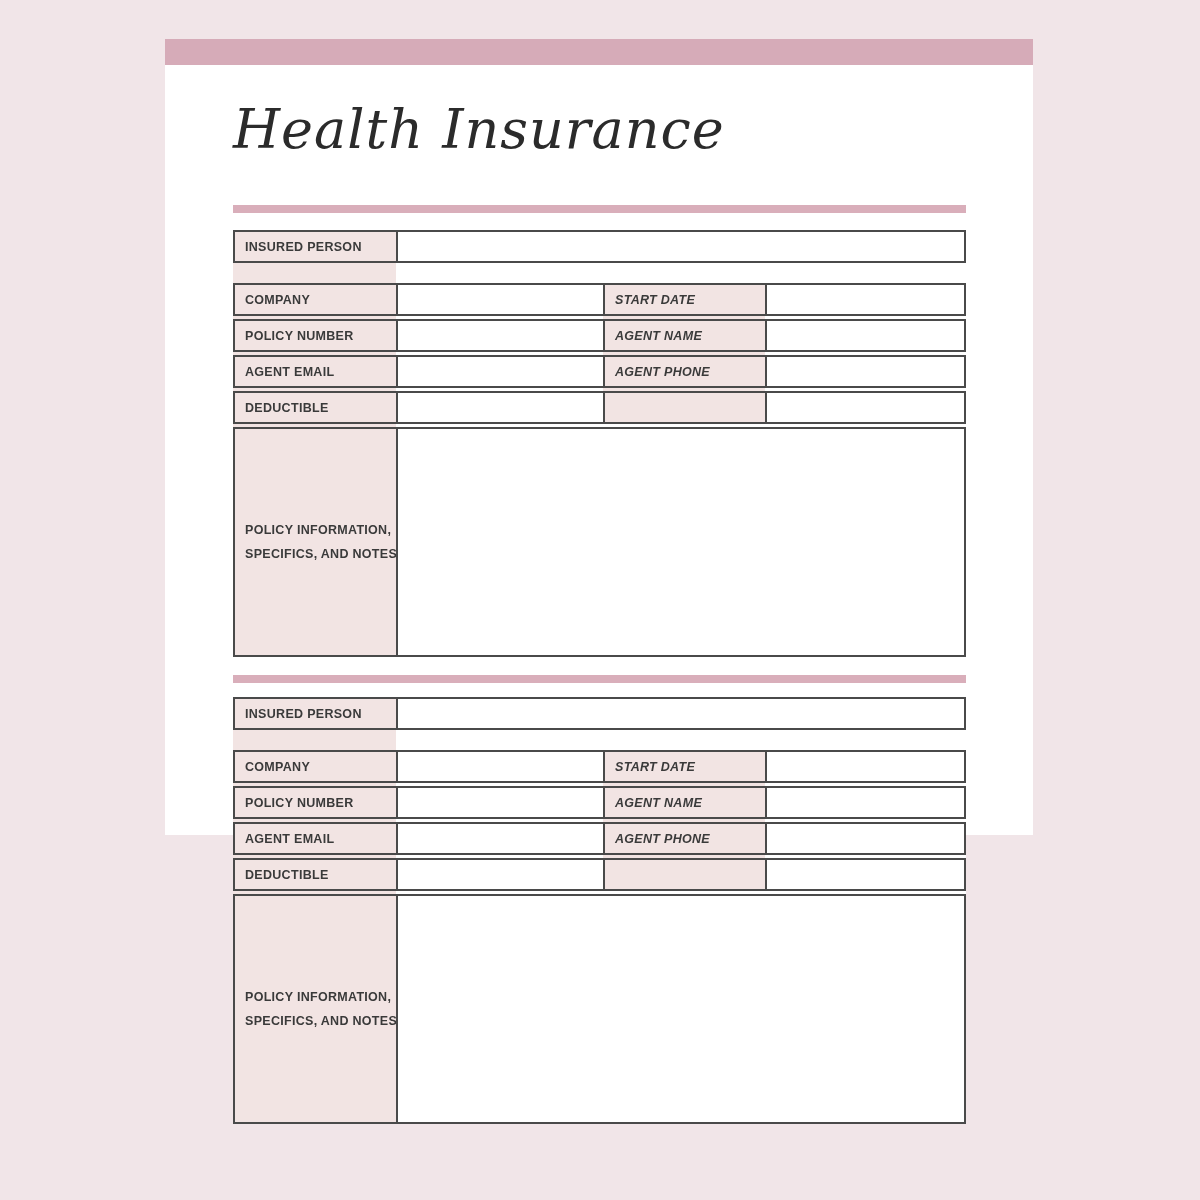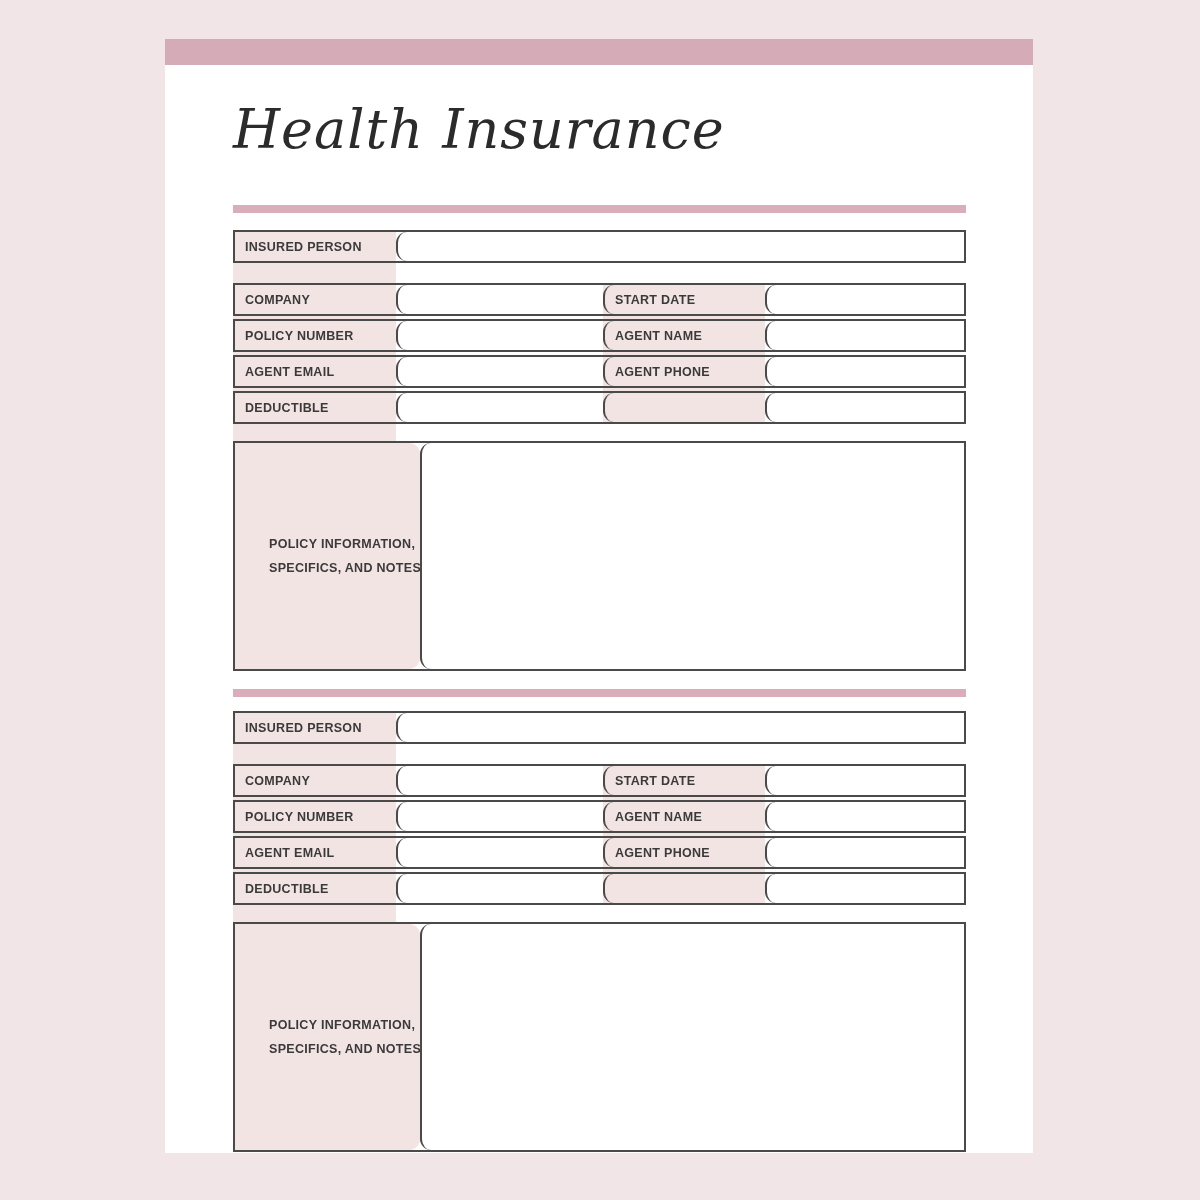--- a/index.html
+++ b/index.html
@@ -14,21 +14,21 @@
   html,body{margin:0;padding:0;}
   body{
     width:1200px;height:1200px;
     background:var(--outer-bg);
     position:relative;
     font-family:"Liberation Sans",sans-serif;
     overflow:hidden;
   }
   .page{
     position:absolute;left:165px;top:39px;
-    width:868px;height:1114px;
+    width:868px;height:796px;
     background:#ffffff;
   }
   .banner{height:26px;background:var(--banner);}
   .content{padding:0 67px 0 68px;}
   .title{
     margin:26px 0 0 0;
     height:78px;line-height:78px;
     font-family:"DejaVu Serif",serif;
     font-style:italic;font-weight:400;
     font-size:54px;color:var(--title-text);
@@ -46,26 +46,26 @@
     display:flex;
     border:2px solid var(--border);
     height:33px;
     box-sizing:border-box;
   }
   .mid-wrap{
     margin-top:20px;
     background:linear-gradient(to right,transparent 0,transparent 370px,var(--label-bg) 370px,var(--label-bg) 532px,transparent 532px);
   }
   .mid-wrap .row + .row{margin-top:3px;}
-  .row.notes{margin-top:17px;height:230px;padding-left:24px;}
+  .row.notes{margin-top:3px;height:230px;}
   .cell{
     box-sizing:border-box;
-    display:flex;align-items:center;border-radius:11px;
+    display:flex;align-items:center;
   }
-  .cell + .cell{border-left:2px solid var(--border);}
+  .cell + .cell{border-left:2px solid var(--border);font-style:italic;}
   .label{
     background:var(--label-bg);
     padding-left:10px;
     font-size:12.5px;font-weight:700;
     color:var(--label-text);
     letter-spacing:.3px;
     white-space:nowrap;
   }
   .value{background:#ffffff;}
   .c1{width:161px;flex:0 0 auto;}

